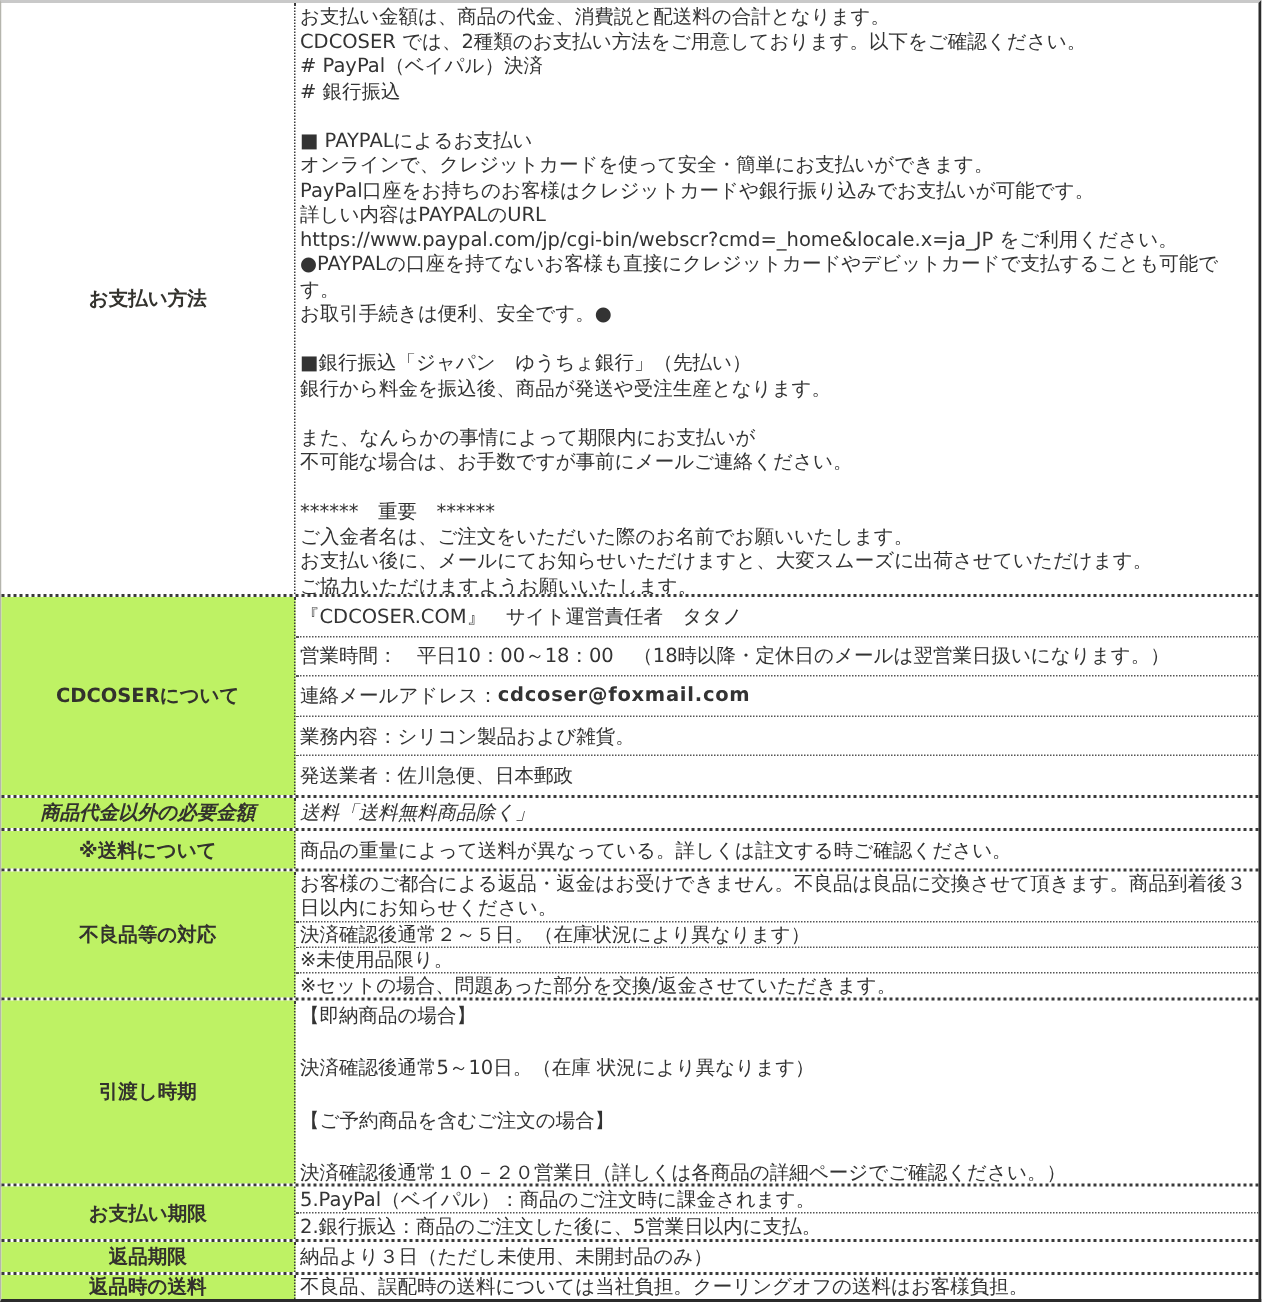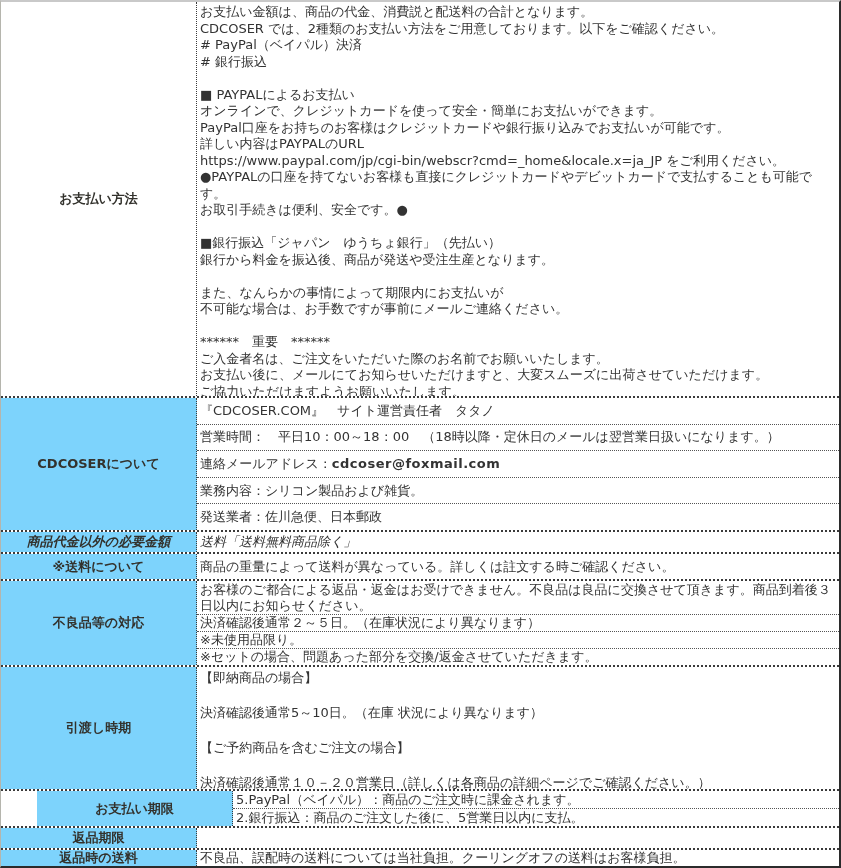--- a/index.html
+++ b/index.html
@@ -15,37 +15,37 @@
     border-left:1px solid #b5b5ad;
     border-right:2px solid #2b2b2b;
     border-bottom:2px solid #2b2b2b;
     display:flex;flex-direction:column;
     background:#ffffff;
   }
   .row{display:flex;box-sizing:border-box;min-height:0;}
   .row + .row{border-top:2px dotted #3a3a3a;}
   .lbl{
     width:196px;flex:none;box-sizing:border-box;
-    background:#7dd3fc;
+    background:#bef264;
     border-right:1px dotted #3a3a3a;
     display:flex;align-items:center;justify-content:center;
     text-align:center;font-weight:bold;color:#33322d;
     padding:1px 4px;overflow:hidden;
   }
   .lbl.white{background:#ffffff;}
   .cnt{flex:1;min-width:0;box-sizing:border-box;overflow:hidden;}
   
   .r0{height:394px;}
   .r1{height:134px;}
   .r2{height:22px;font-style:italic;}
   .r3{height:27px;}
   .r4{height:86px;}
   .r5{height:124px;}
-  .r6{height:37px;padding-left:36px;}
-  .r7{height:22px;flex-direction:column;}
+  .r6{height:37px;}
+  .r7{height:22px;}
   .r8{flex:1;}
   
   .cnt.lines{padding:2px 3px 0 3px;line-height:16.5px;}
   .cnt.lines .line{min-height:16.5px;white-space:pre-wrap;}
   .cnt.lines5{padding:2px 3px 0 3px;line-height:17.5px;}
   .cnt.lines5 .line{min-height:17.5px;white-space:pre-wrap;}
   
   .cnt.subs{display:flex;flex-direction:column;}
   .subrow{
     flex:1;display:flex;align-items:center;

